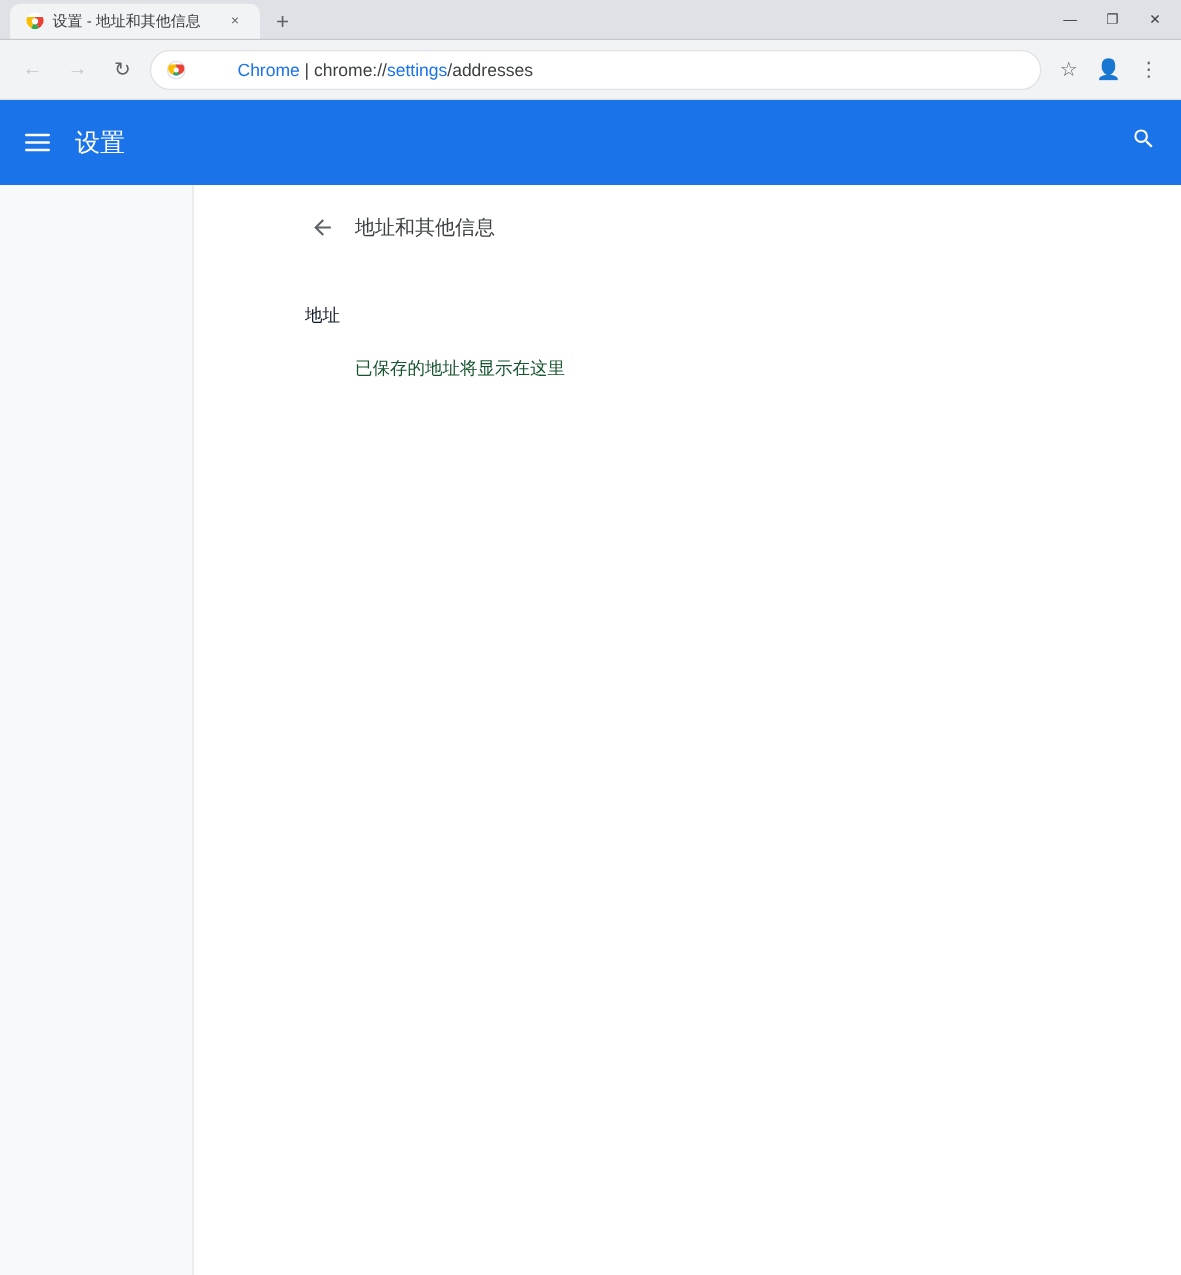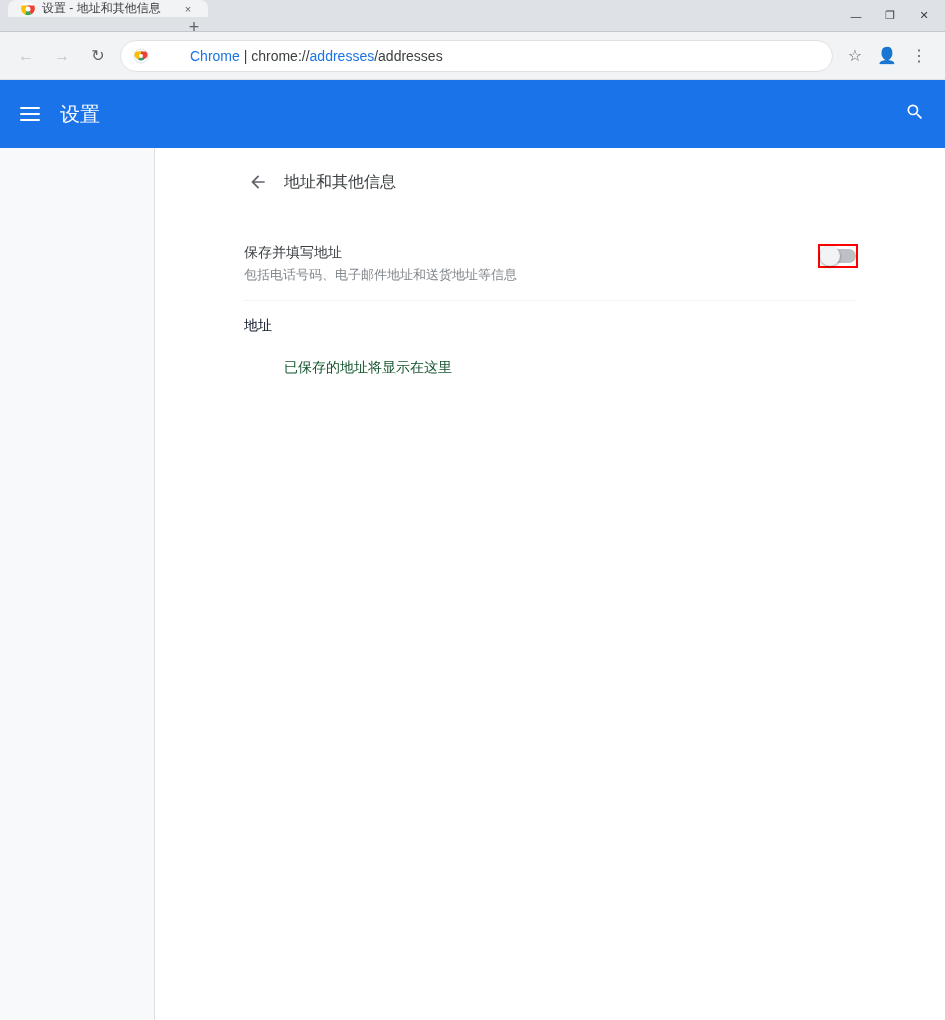--- a/index.html
+++ b/index.html
@@ -19,21 +19,20 @@
       display: flex;
       align-items: center;
       padding: 0 8px;
       border-bottom: 1px solid #c4c7cb;
     }
     .title-bar-tabs {
       display: flex;
       align-items: flex-end;
       height: 100%;
       gap: 0;
-      flex-direction: column;
     }
     .tab {
       background: #f1f3f4;
       height: 28px;
       display: flex;
       align-items: center;
       padding: 0 12px;
       border-radius: 8px 8px 0 0;
       font-size: 12px;
       color: #3c4043;
@@ -332,21 +331,21 @@
   <div class="url-bar">
     <svg class="url-favicon" viewBox="0 0 16 16" xmlns="http://www.w3.org/2000/svg">
       <circle cx="8" cy="8" r="7" fill="white" stroke="#e0e0e0"></circle>
       <path d="M8 3.5a4.5 4.5 0 1 1 0 9 4.5 4.5 0 0 1 0-9z" fill="#4285f4"></path>
       <path d="M8 3.5 h5 a4.5 4.5 0 0 1 -2.5 7.8 L8 8z" fill="#ea4335"></path>
       <path d="M8 3.5 h-5 a4.5 4.5 0 0 0 2.5 7.8 L8 8z" fill="#fbbc05"></path>
       <path d="M5.5 11.3 L8 8 l2.5 3.3 a4.5 4.5 0 0 1 -5 0z" fill="#34a853"></path>
       <circle cx="8" cy="8" r="2" fill="white"></circle>
     </svg>
     <span class="url-text">
-      <span class="brand">Chrome</span><span> | chrome://</span><span style="color:#1a73e8">addresses</span><span>/addresses</span>
+      <span class="brand">Chrome</span><span> | chrome://</span><span style="color:#1a73e8">settings</span><span>/addresses</span>
     </span>
   </div>
   <div class="address-actions">
     <div class="nav-btn">☆</div>
     <div class="nav-btn">👤</div>
     <div class="nav-btn">⋮</div>
   </div>
 </div>
 
 <div class="app-header">
@@ -372,30 +371,20 @@
 
       <div class="back-header">
         <div class="back-btn">
           <svg width="20" height="20" viewBox="0 0 24 24" fill="#5f6368">
             <path d="M20 11H7.83l5.59-5.59L12 4l-8 8 8 8 1.41-1.41L7.83 13H20v-2z"></path>
           </svg>
         </div>
         <span class="page-title">地址和其他信息</span>
       </div>
 
-      <div class="setting-row">
-        <div class="setting-text">
-          <div class="setting-label">保存并填写地址</div>
-          <div class="setting-desc">包括电话号码、电子邮件地址和送货地址等信息</div>
-        </div>
-        <div class="toggle-container">
-          <div class="toggle-track"></div>
-          <div class="toggle-thumb"></div>
-        </div>
-      </div>
 
       <div class="section-header">
         <span class="section-title">地址</span>
       </div>
 
       <div class="empty-state">
         <span>已保存的地址将显示在这里</span>
       </div>
 
     </div>

